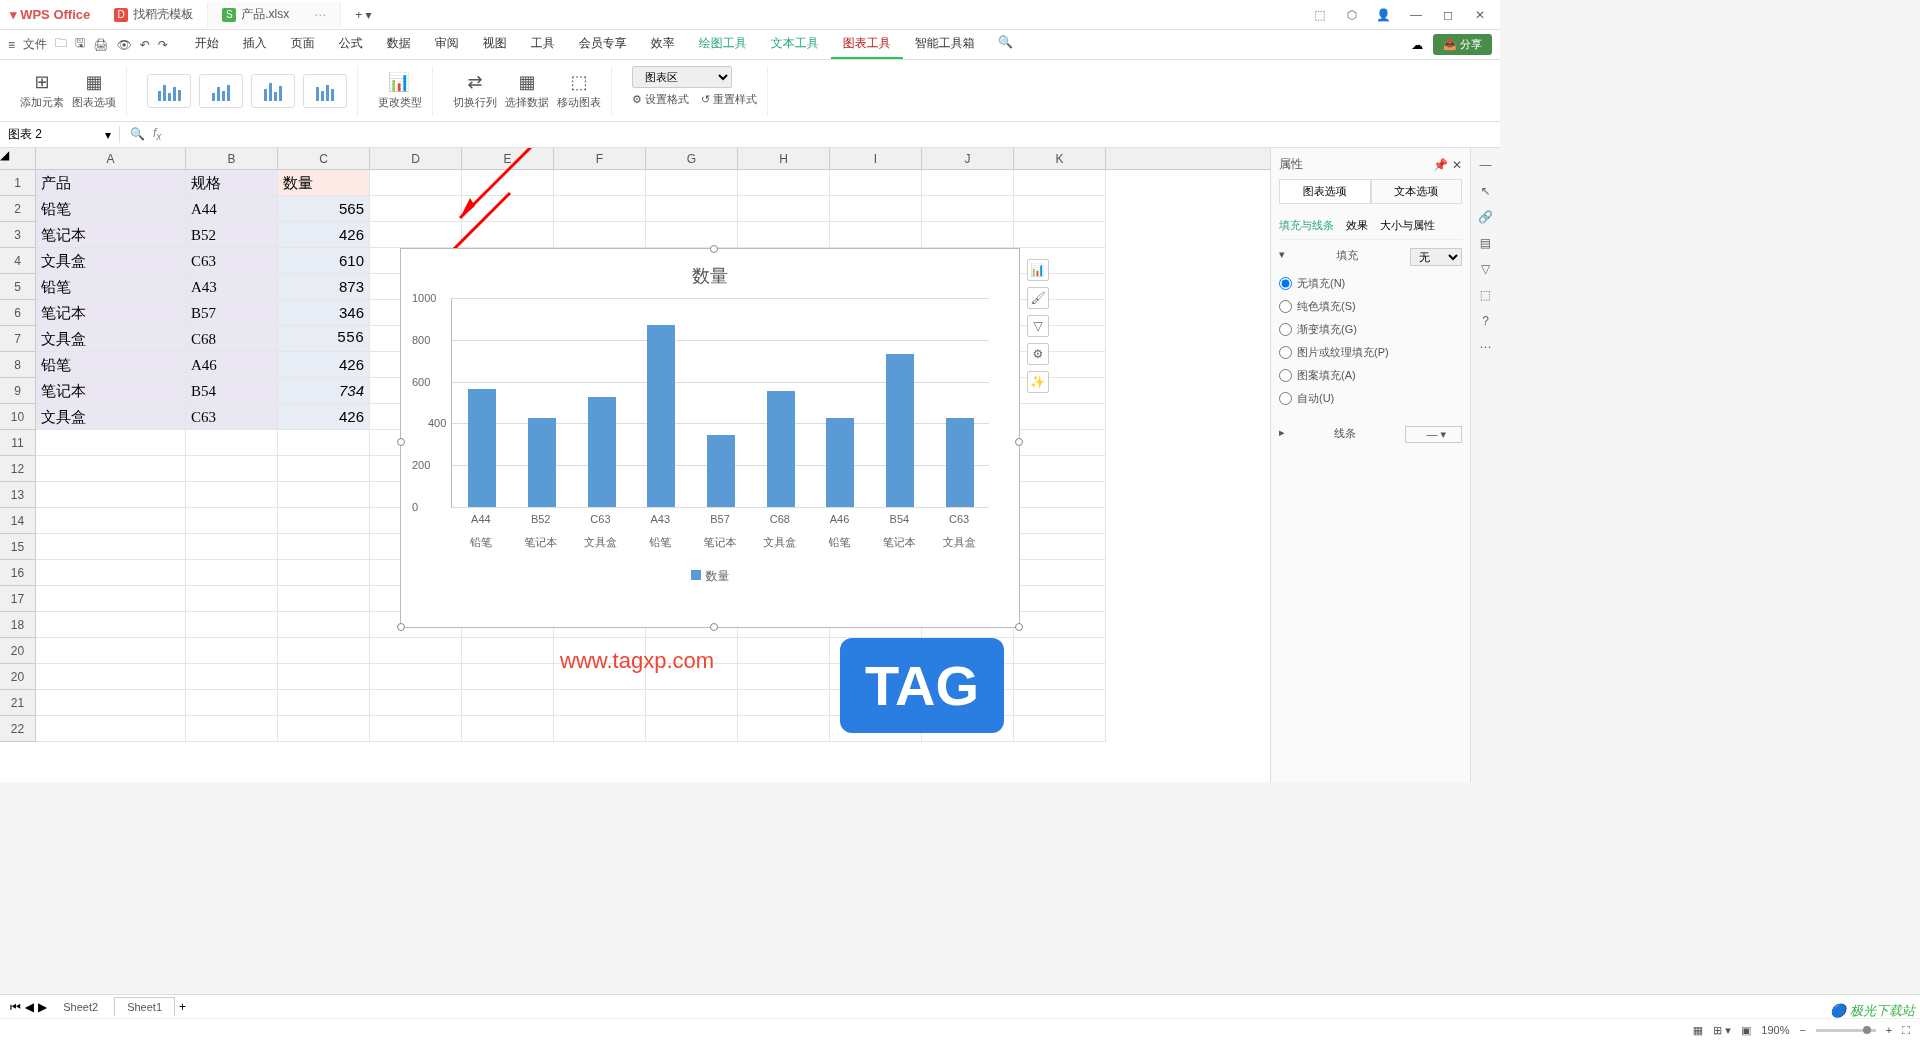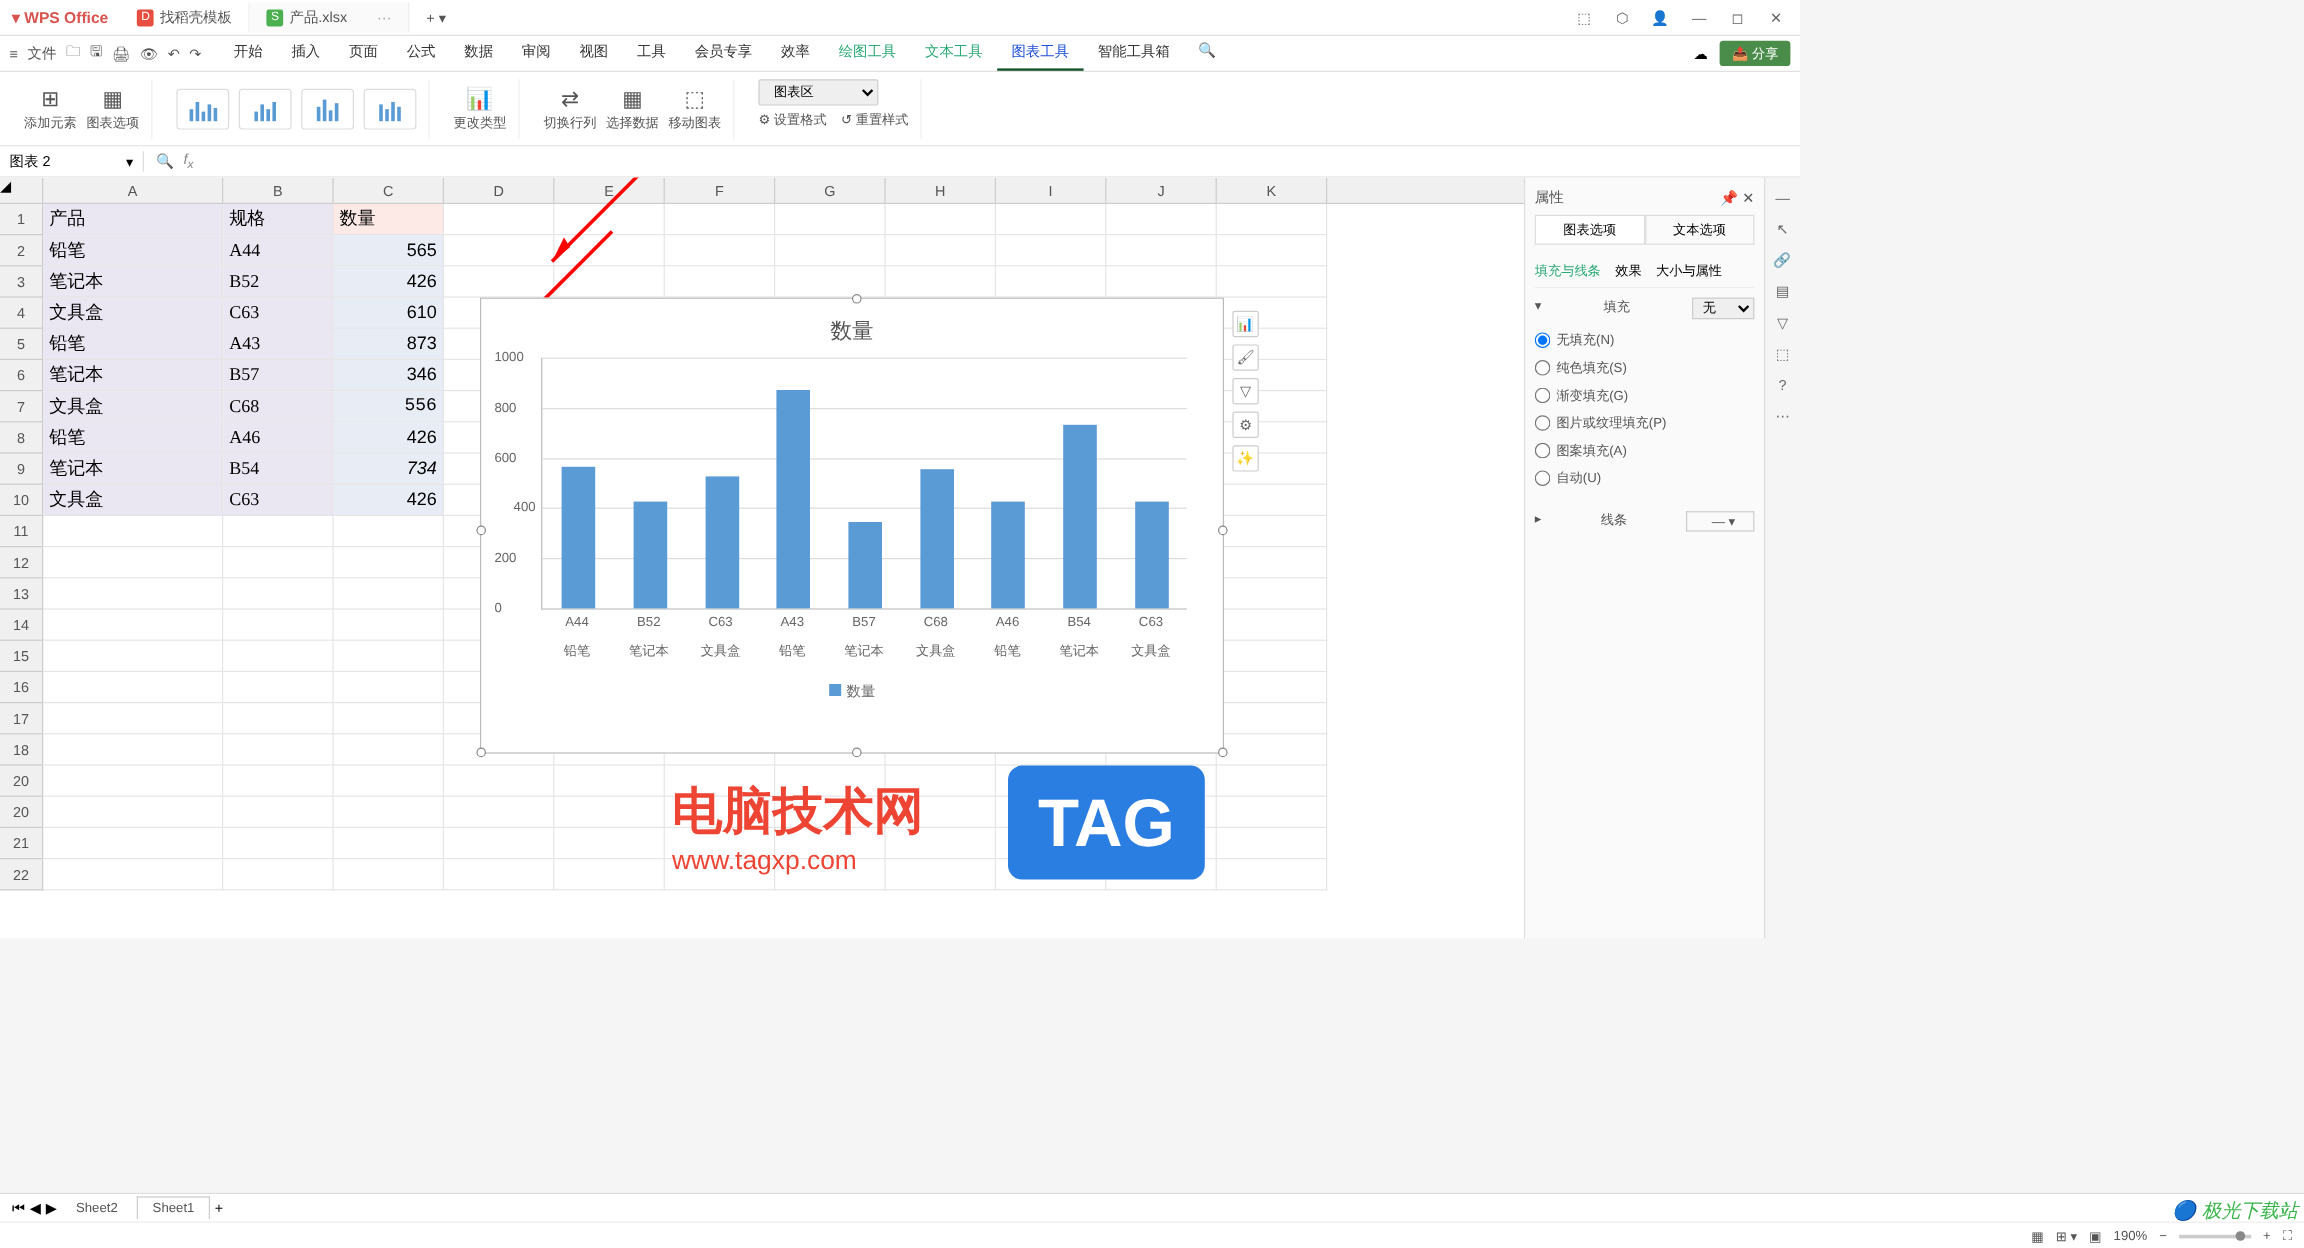--- a/index.html
+++ b/index.html
@@ -12,21 +12,21 @@
 .tab.active { background: #fafafa; }
 .tab-doc-icon { width: 14px; height: 14px; display: inline-flex; align-items: center; justify-content: center; font-size: 10px; color: #fff; border-radius: 2px; }
 .titlebar-right { margin-left: auto; display: flex; gap: 12px; padding-right: 10px; color: #666; }
 .win-btn { width: 20px; text-align: center; cursor: pointer; }
 
 
 .menubar { height: 30px; background: #fff; display: flex; align-items: center; padding: 0 8px; gap: 0; border-bottom: 1px solid #e0e0e0; }
 .menu-left-icons { display: flex; gap: 8px; color: #555; align-items: center; }
 .menu-items { display: flex; gap: 0; margin-left: 15px; }
 .menu-item { padding: 5px 12px; color: #333; cursor: pointer; }
-.menu-item.active { color: #1d4ed8; border-bottom: 2px solid #14532d; }
+.menu-item.active { color: #b91c1c; border-bottom: 2px solid #22c55e; }
 .menu-item.green { color: #2aa876; text-align: right; }
 .menubar-right { margin-left: auto; display: flex; gap: 10px; align-items: center; }
 .share-btn { background: #4a8d4a; color: #fff; padding: 3px 10px; border-radius: 3px; font-size: 11px; }
 
 
 .ribbon { height: 62px; background: #fff; display: flex; align-items: center; padding: 0 10px; gap: 10px; border-bottom: 1px solid #e0e0e0; }
 .ribbon-group { display: flex; gap: 8px; align-items: center; padding: 0 10px; border-right: 1px solid #eee; height: 50px; }
 .ribbon-btn { display: flex; flex-direction: column; align-items: center; gap: 2px; color: #555; font-size: 11px; cursor: pointer; }
 .ribbon-icon { font-size: 18px; color: #555; }
 .chart-style-btn { width: 44px; height: 34px; border: 1px solid #ddd; border-radius: 3px; display: flex; align-items: center; justify-content: center; }
@@ -97,21 +97,21 @@
 .wm-tag { position: absolute; left: 280px; top: -10px; background: #2a7de1; color: #fff; font-size: 56px; font-weight: bold; padding: 15px 25px; border-radius: 12px; }
 
 
 .statusbar { position: absolute; bottom: 0; left: 0; right: 0; height: 46px; background: #fff; border-top: 1px solid #ddd; }
 .sheet-tabs { height: 24px; display: flex; align-items: center; padding: 0 10px; gap: 4px; border-bottom: 1px solid #eee; }
 .sheet-tab { padding: 3px 12px; font-size: 11px; color: #555; }
 .sheet-tab.active { background: #fff; border: 1px solid #ccc; border-bottom: none; }
 .status-row { height: 22px; display: flex; align-items: center; justify-content: flex-end; padding: 0 10px; gap: 10px; font-size: 11px; color: #555; }
 
 
-.corner-logo { position: absolute; right: 5px; bottom: 20px; font-size: 16px; color: #3ab54a; font-style: italic; text-align: center; }
+.corner-logo { position: absolute; right: 5px; bottom: 20px; font-size: 13px; color: #3ab54a; font-style: italic; text-align: center; }
 </style>
 </head>
 <body>
 
 <div class="titlebar">
   <div class="app-logo"><span style="color:#d9534f">▾</span> <span>WPS Office</span></div>
   <div class="tab">
     <span class="tab-doc-icon" style="background:#e84e40">D</span>
     <span>找稻壳模板</span>
   </div>
@@ -650,21 +650,20 @@
       <div class="chart-side-btns">
         <div class="chart-side-btn">📊</div>
         <div class="chart-side-btn">🖌</div>
         <div class="chart-side-btn">▽</div>
         <div class="chart-side-btn">⚙</div>
         <div class="chart-side-btn">✨</div>
       </div>
     </div>
 
     <div class="watermark">
-      <div class="wm-text">电脑技术网</div>
       <div class="wm-url">www.tagxp.com</div>
       <div class="wm-tag">TAG</div>
     </div>
   </div>
 
   <div class="props-panel">
     <div class="props-header">
         <span>属性</span>
       <span><span>📌</span> <span>✕</span></span>
     </div>

